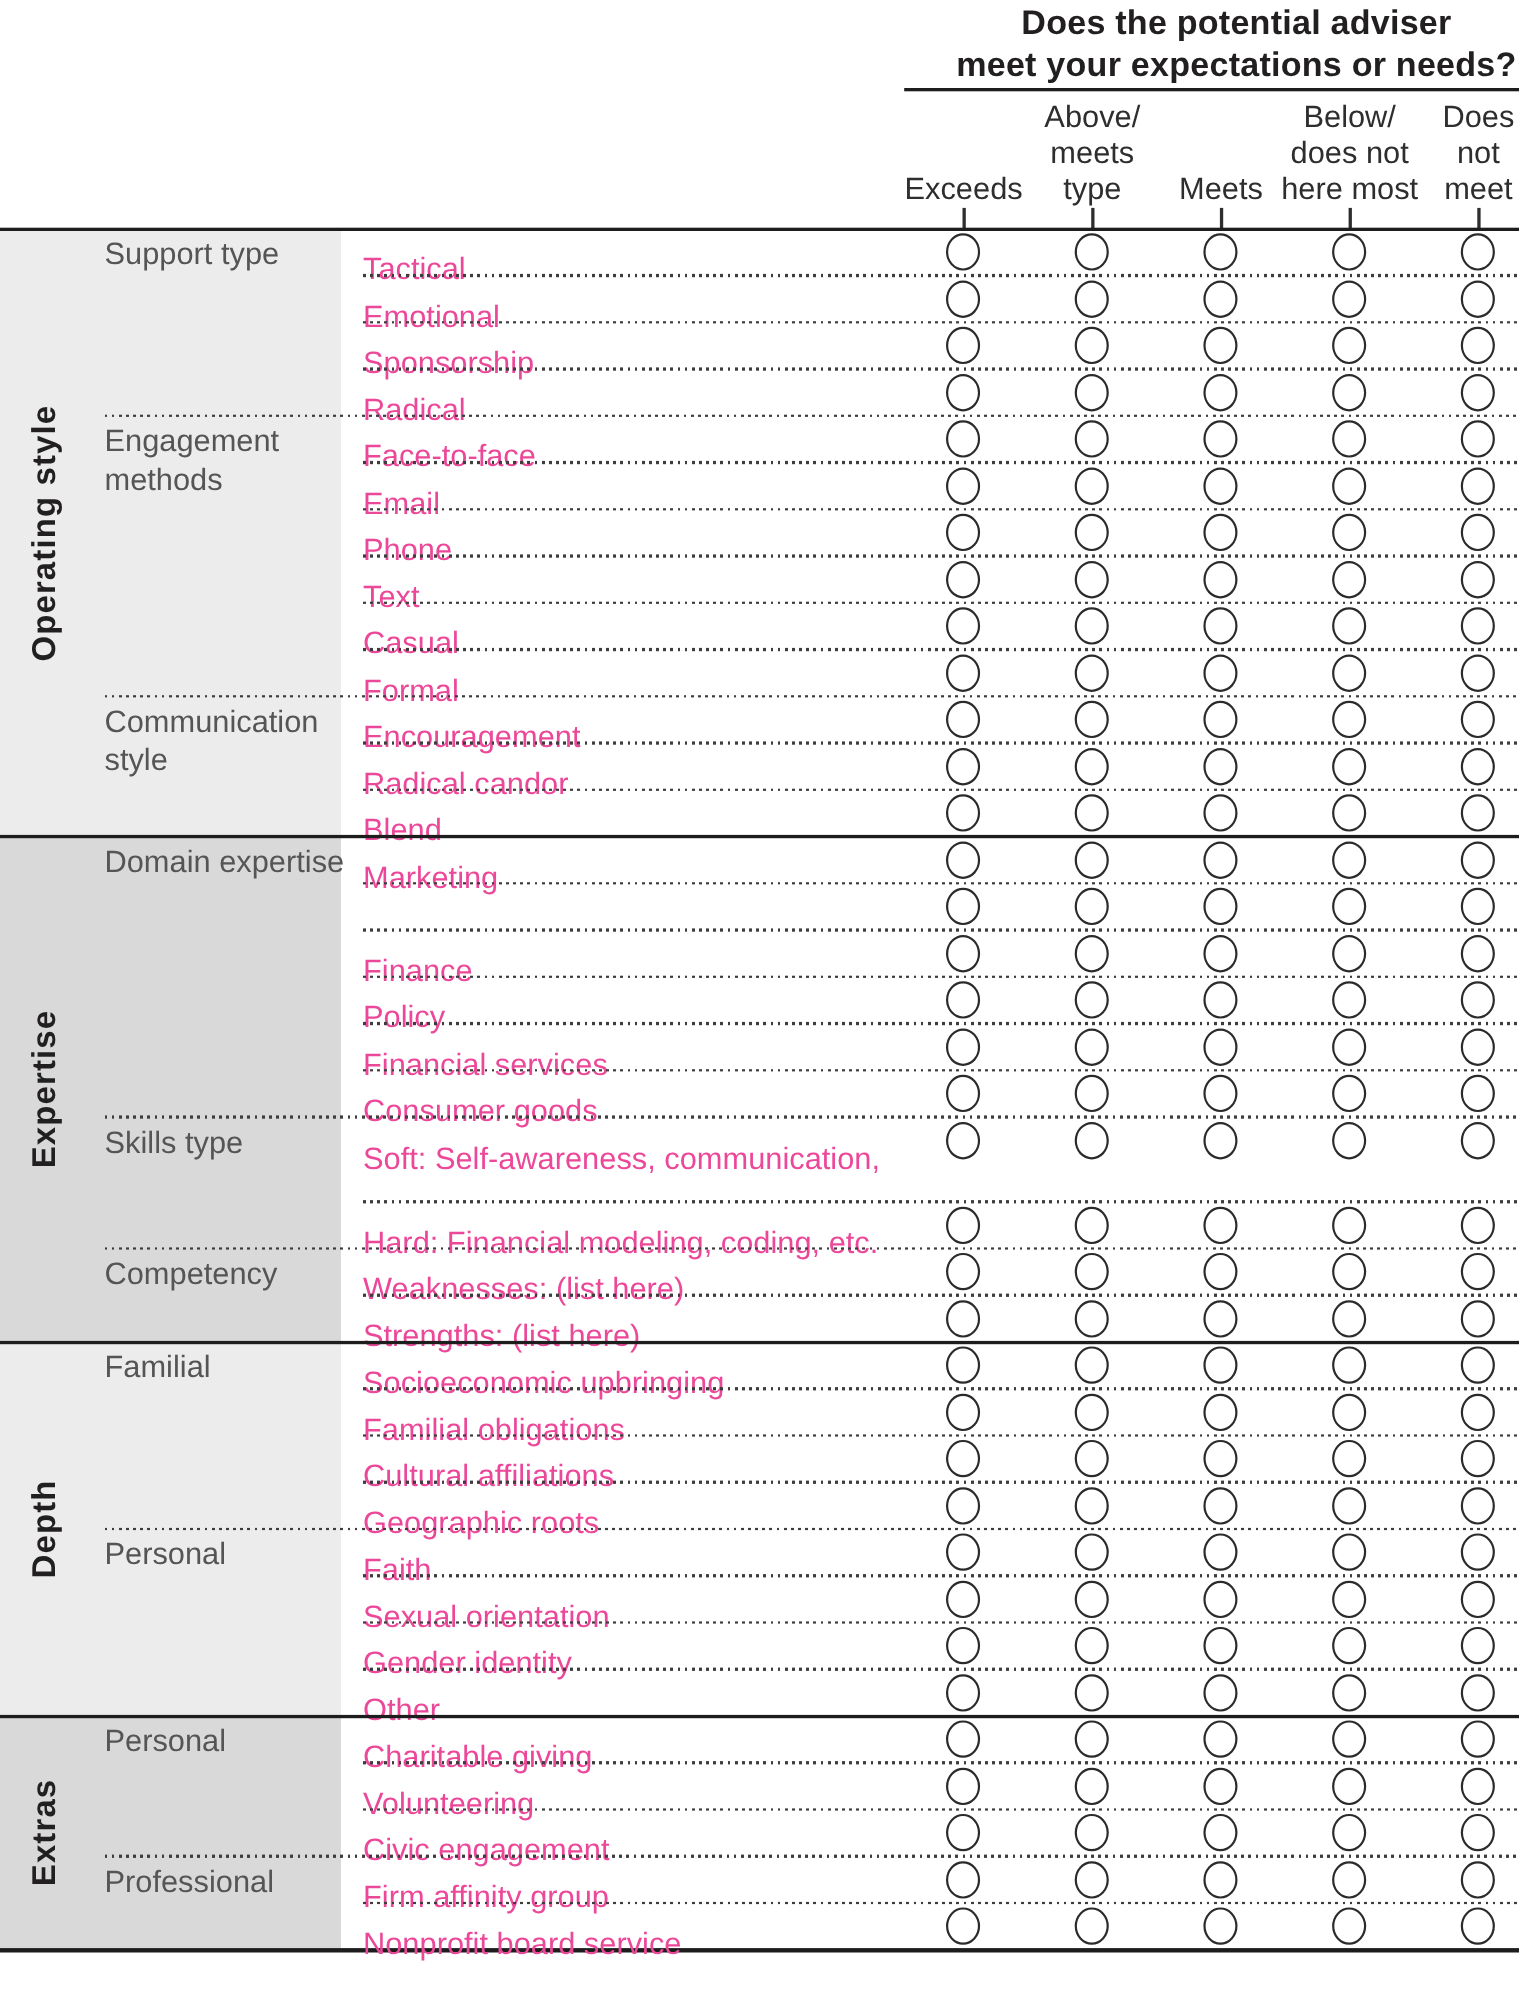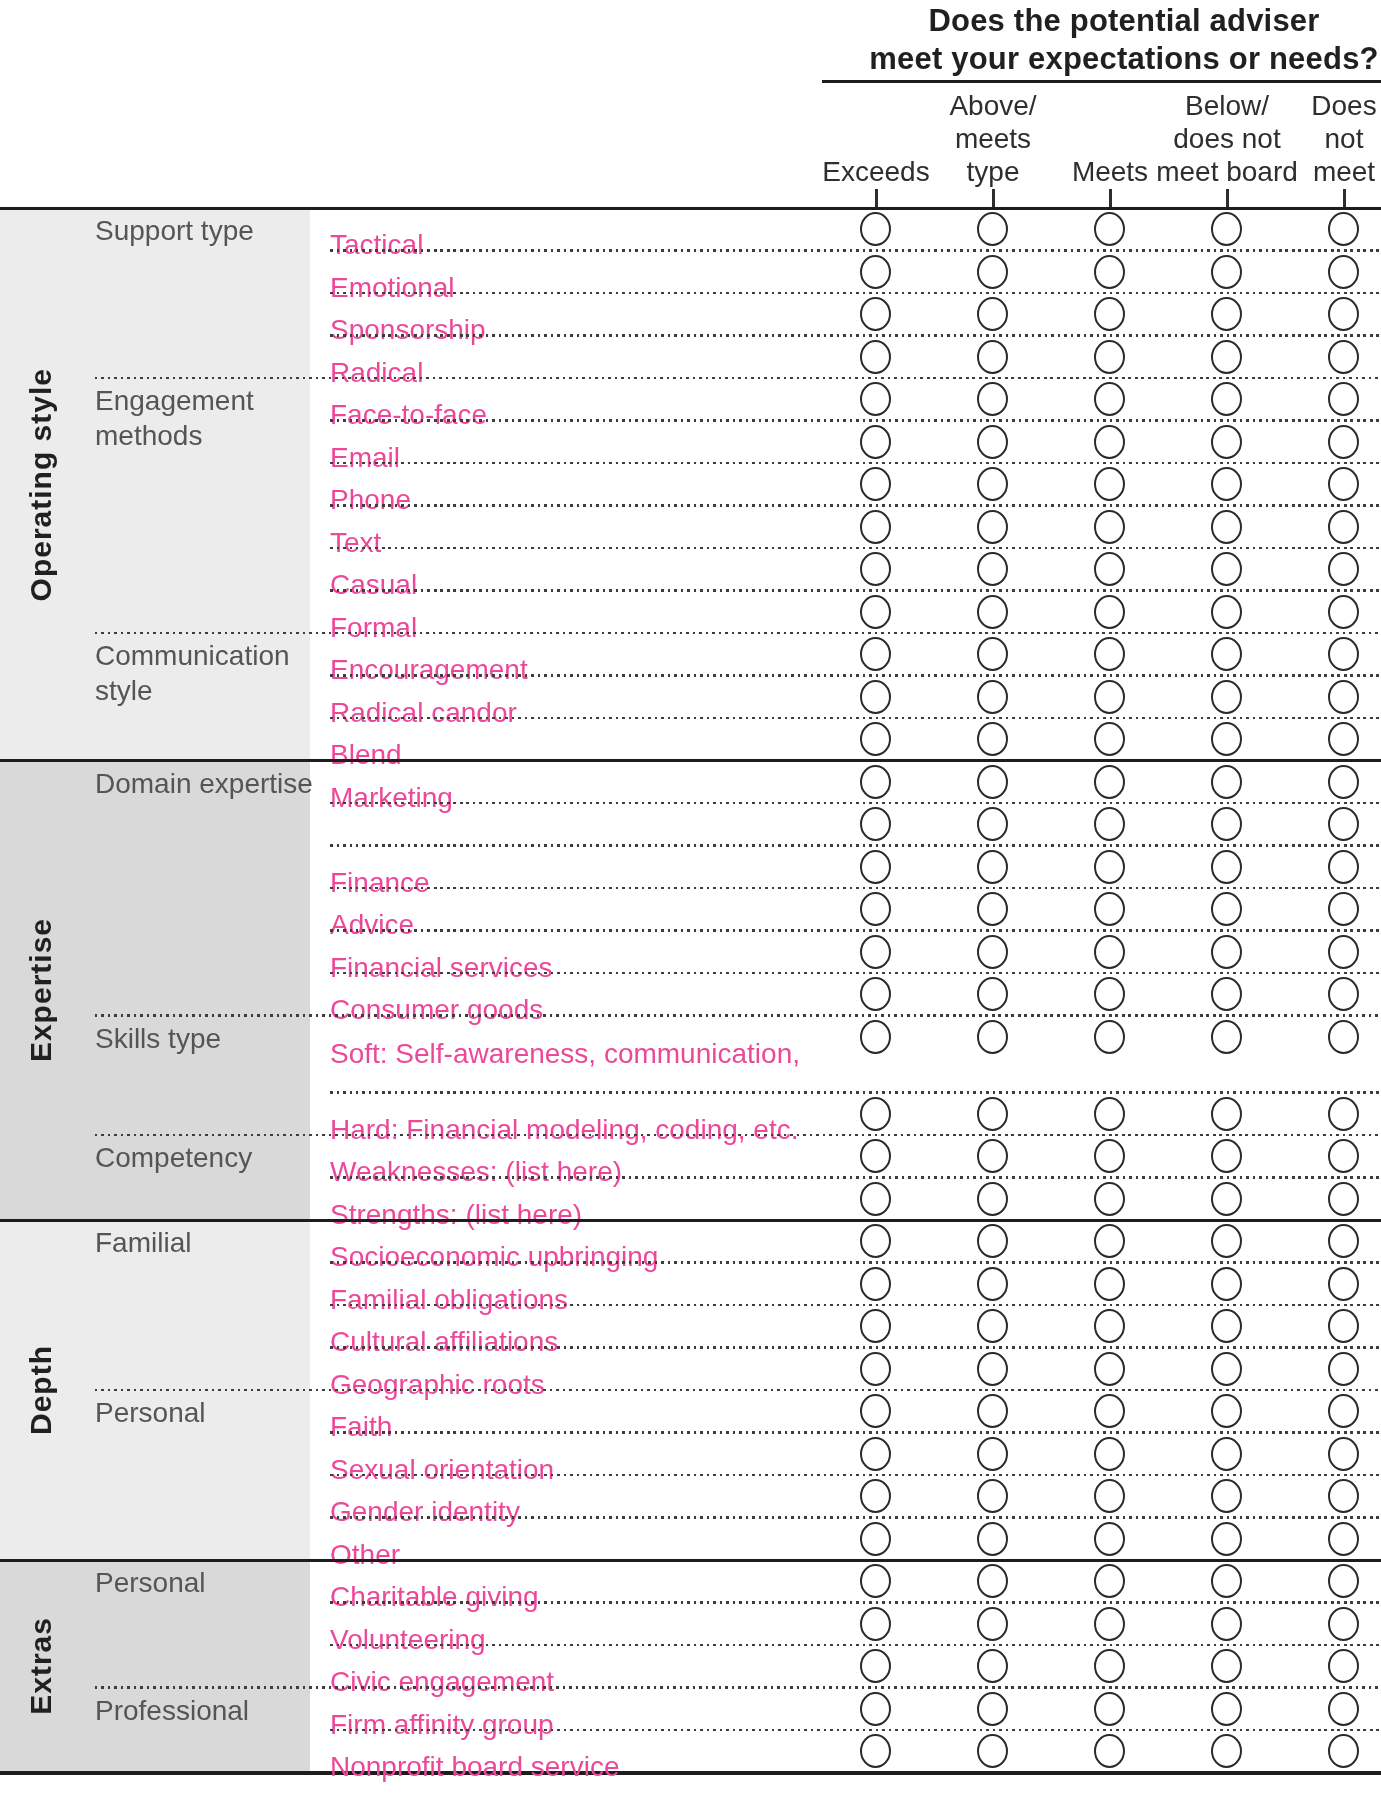--- a/index.html
+++ b/index.html
@@ -104,21 +104,21 @@
         <div>type</div>
       </div>
       <div class="col-tick" style="left: 991.5px;"></div>
       <div class="col-header" style="left: 1020px; top: 155px;">
         <div>Meets</div>
       </div>
       <div class="col-tick" style="left: 1108.5px;"></div>
       <div class="col-header" style="left: 1137px; top: 89px;">
         <div>Below/</div>
         <div>does not</div>
-        <div>meet board</div>
+        <div>here most</div>
       </div>
       <div class="col-tick" style="left: 1225.5px;"></div>
       <div class="col-header" style="left: 1254px; top: 89px;">
         <div>Does</div>
         <div>not</div>
         <div>meet</div>
       </div>
       <div class="col-tick" style="left: 1342.5px;"></div>
     </div>
 
@@ -305,21 +305,21 @@
           </div>
           <div class="radio" role="radio" aria-checked="false" style="left: 860px;"></div>
           <div class="radio" role="radio" aria-checked="false" style="left: 977px;"></div>
           <div class="radio" role="radio" aria-checked="false" style="left: 1094px;"></div>
           <div class="radio" role="radio" aria-checked="false" style="left: 1211px;"></div>
           <div class="radio" role="radio" aria-checked="false" style="left: 1328px;"></div>
           <div class="sep row-sep"></div>
         </div>
         <div class="row">
           <div class="item-label">
-            <div>Advice</div>
+            <div>Policy</div>
           </div>
           <div class="radio" role="radio" aria-checked="false" style="left: 860px;"></div>
           <div class="radio" role="radio" aria-checked="false" style="left: 977px;"></div>
           <div class="radio" role="radio" aria-checked="false" style="left: 1094px;"></div>
           <div class="radio" role="radio" aria-checked="false" style="left: 1211px;"></div>
           <div class="radio" role="radio" aria-checked="false" style="left: 1328px;"></div>
           <div class="sep row-sep"></div>
         </div>
         <div class="row">
           <div class="item-label">

